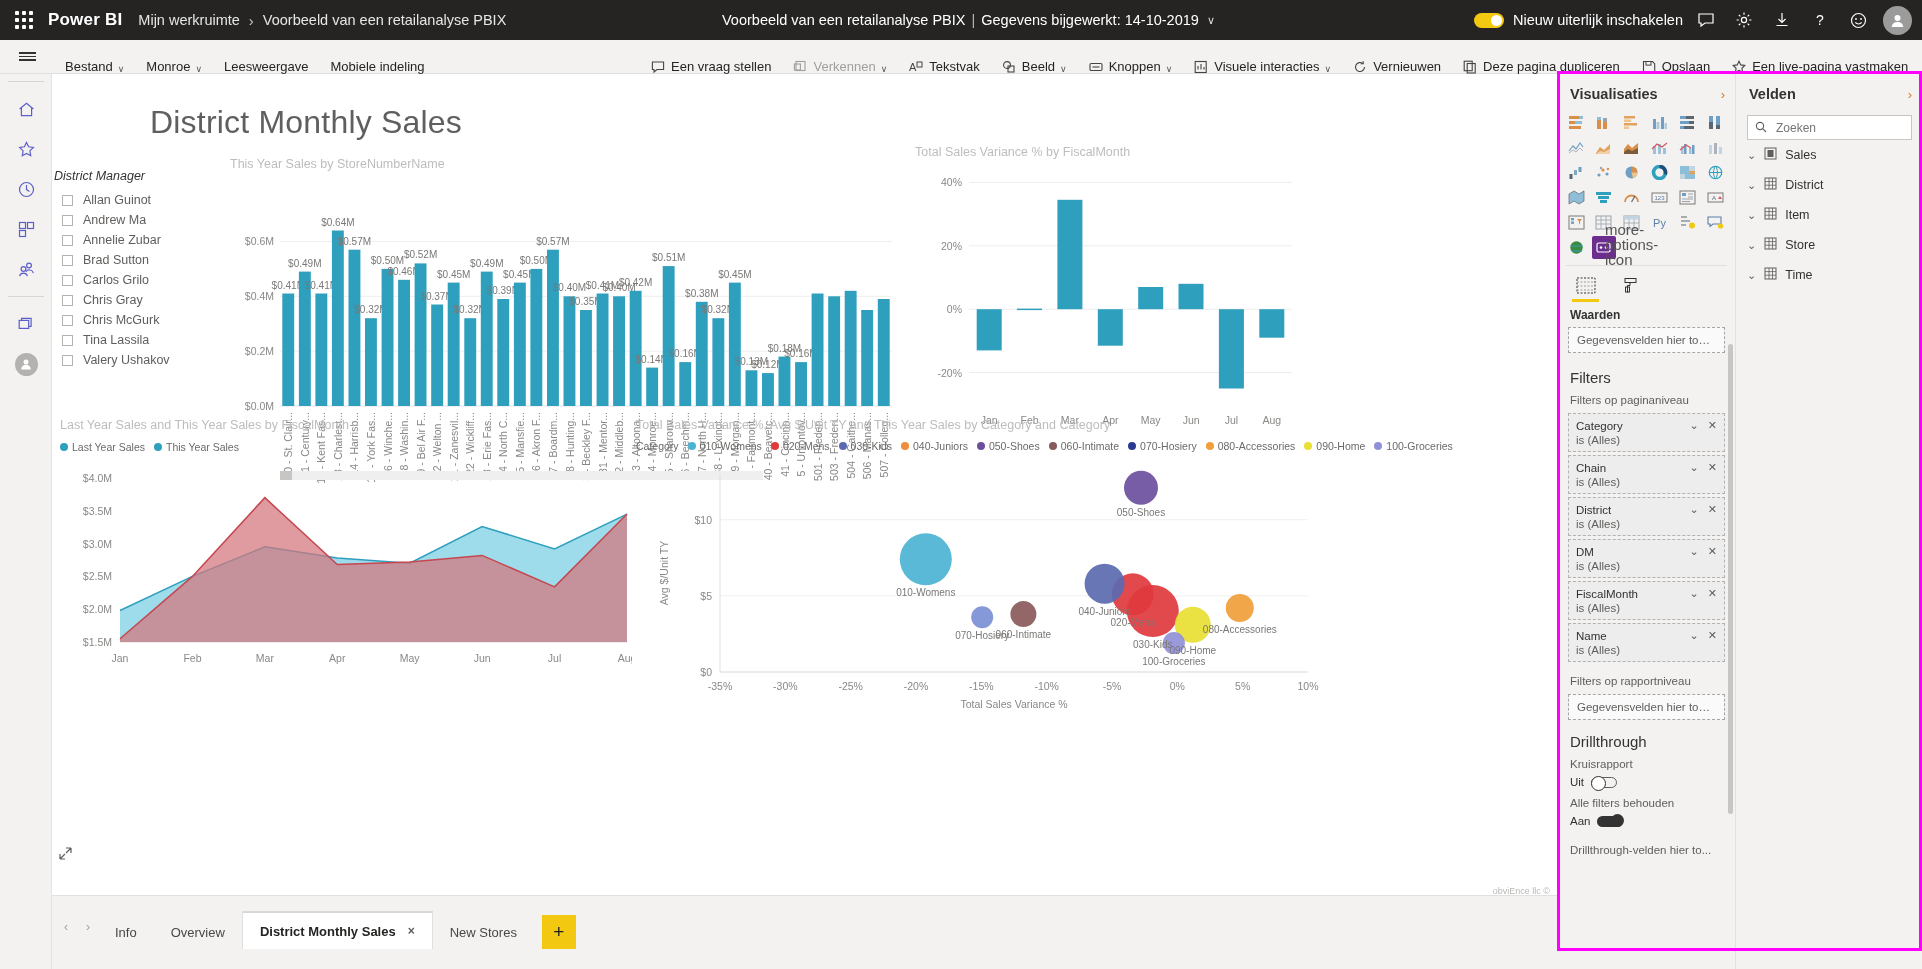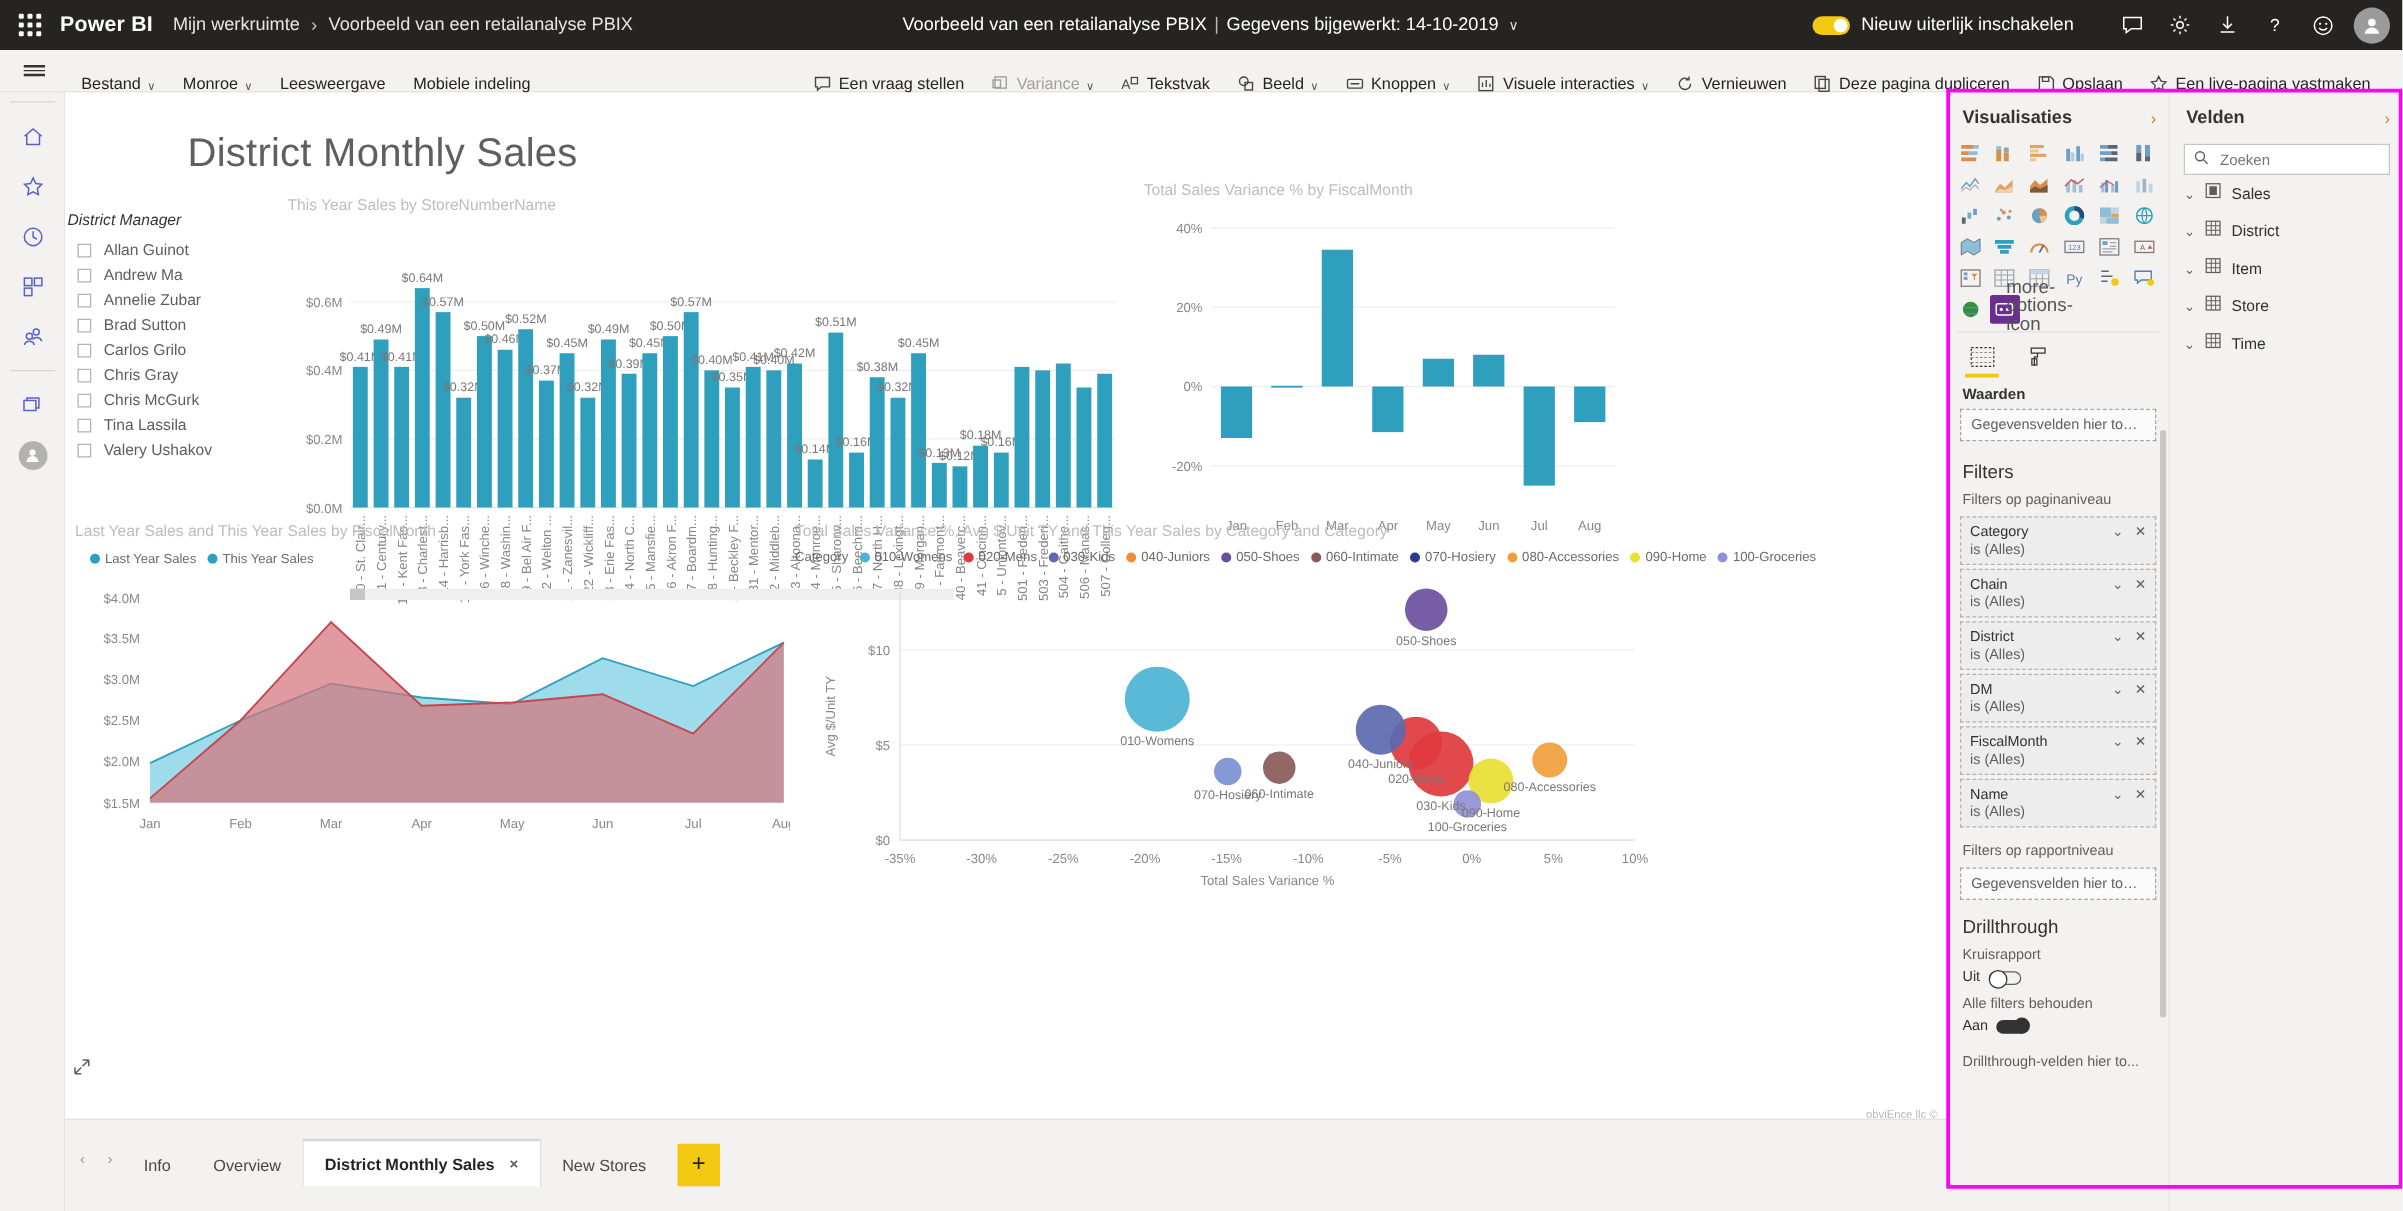--- a/index.html
+++ b/index.html
@@ -19,21 +19,21 @@
   .waffle-grid i { width:4px; height:4px; background:#fff; border-radius:1px; display:block; }
   .brand { font-size:17px; font-weight:bold; letter-spacing:.2px; margin-right:16px; }
   .bc { font-size:14.5px; color:#e6e6e6; }
   .bc-sep { margin:0 9px; font-size:15px; color:#c8c8c8; }
   .topbar-center { position:absolute; left:722px; top:0; height:40px; display:flex; align-items:center; font-size:14.5px; }
   .topbar-center .sep { margin:0 6px; color:#b9b9b9; }
   .chev { display:inline-block; margin-left:8px; font-size:11px; color:#ddd; }
   .topbar-right { position:absolute; right:0; top:0; height:40px; display:flex; align-items:center; padding-right:10px; }
   .toggle-pill { width:30px; height:15px; border-radius:8px; background:#f2c811; position:relative; margin-right:9px; cursor:pointer; }
   .toggle-pill::after { content:""; position:absolute; right:2px; top:2px; width:11px; height:11px; border-radius:50%; background:#fff; }
-  .newlook { font-size:14.5px; margin-right:28px;text-align:right; }
+  .newlook { font-size:14.5px; margin-right:4px;text-align:right; }
   .ticon { width:38px; height:40px; display:flex; align-items:center; justify-content:center; cursor:pointer; }
   .ticon svg { display:block; }
   .avatar-circ { width:29px; height:29px; border-radius:50%; background:#9b9b9b; display:flex; align-items:center; justify-content:center; margin-left:6px; cursor:pointer; }
 
   
   .ribbon { position:absolute; left:0; top:40px; width:1922px; height:34px; background:#f3f2f1;
             border-bottom:1px solid #e1dfdd; display:flex; align-items:center; }
   .hamburger { width:54px; height:34px; display:flex; align-items:center; justify-content:center; cursor:pointer; }
   .hamburger span { display:block; width:17px; height:1.6px; background:#333; margin:2.2px 0; }
   .rb-item { font-size:13px; color:#252423; padding:0 11px; height:34px; display:flex; align-items:flex-end; cursor:pointer; white-space:nowrap; }
@@ -228,21 +228,21 @@
         </span>
       <span>Een vraag stellen</span>
     </div>
     <div class="rb-item dim">
       <span class="rb-ic">
           <svg width="14" height="14" viewBox="0 0 14 14">
             <rect x="3" y="1.5" width="9" height="9" fill="none" stroke="#a19f9d" stroke-width="1.1"></rect>
             <rect x="1.4" y="4" width="6" height="6" fill="none" stroke="#a19f9d" stroke-width="1.1"></rect>
           </svg>
         </span>
-      <span>Variance</span>
+      <span>Verkennen</span>
       <span class="dd">∨</span>
     </div>
     <div class="rb-item">
       <span class="rb-ic">
           <svg width="14" height="14" viewBox="0 0 14 14">
             <text x="0" y="11" font-size="11" fill="#444" font-family="Liberation Sans">A</text>
             <rect x="8" y="2" width="5" height="5" fill="none" stroke="#444" stroke-width="1"></rect>
           </svg>
         </span>
       <span>Tekstvak</span>
@@ -557,21 +557,21 @@
         <text x="284.1" y="288" text-anchor="middle" class="axlbl">Jun</text>
         <rect x="311.9" y="173.2" width="25.0" height="79.3" fill="#2e9fbd"></rect>
         <text x="324.4" y="288" text-anchor="middle" class="axlbl">Jul</text>
         <rect x="352.3" y="173.2" width="25.0" height="28.5" fill="#2e9fbd"></rect>
         <text x="364.8" y="288" text-anchor="middle" class="axlbl">Aug</text>
       </svg>
   </div>
 
   <div style="position:absolute;left:0px;top:340px;width:580px;height:270px;">
     <div class="vtitle" style="position:absolute;left:8px;top:4px;">Last Year Sales and This Year Sales by FiscalMonth</div>
-    <div style="position:absolute;left:20px;top:27px;display:flex;">
+    <div style="position:absolute;left:8px;top:27px;display:flex;">
       <div class="lg">
         <span class="dot" style="background:#2e9fbd"></span>
         <span class="t">Last Year Sales</span>
       </div>
       <div class="lg">
         <span class="dot" style="background:#2e9fbd"></span>
         <span class="t">This Year Sales</span>
       </div>
     </div>
     <svg id="svg-area" width="580" height="270" style="position:absolute;left:0;top:0;">

